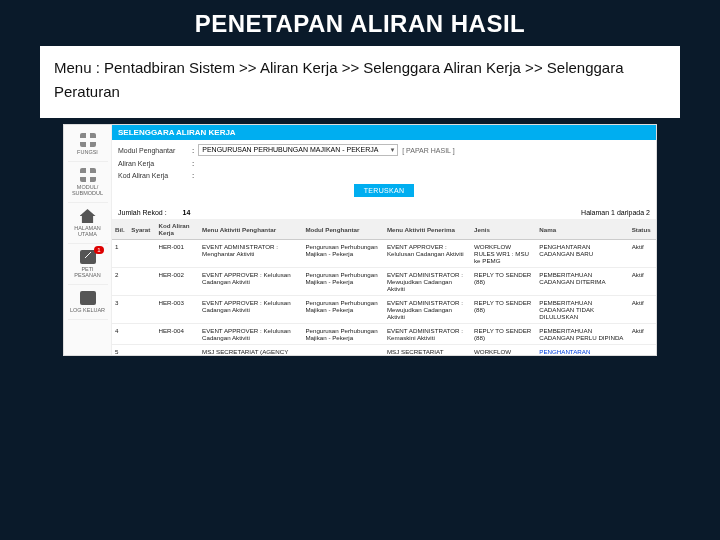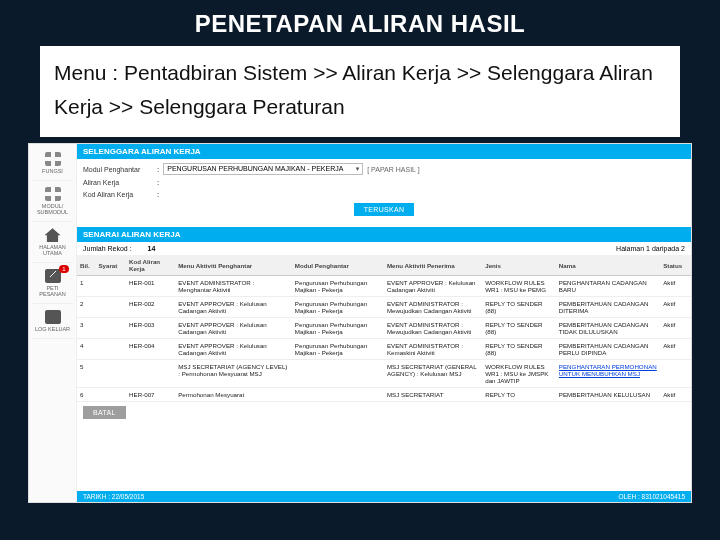--- a/index.html
+++ b/index.html
@@ -16,31 +16,31 @@
     font-size: 24px;
     font-weight: bold;
     text-align: center;
     padding: 10px 0 8px;
     letter-spacing: 0.5px;
   }
   .breadcrumb-box {
     background: #fff;
     margin: 0 40px;
     padding: 10px 14px 14px;
-    font-size: 21px;
+    font-size: 15px;
     color: #111;
     line-height: 1.6;
   }
   .app-shot {
     background: #fff;
-    margin: 6px 28px 0;
+    margin: 6px 63px 0;
     display: flex;
     font-size: 8px;
     border: 1px solid #ddd;
-    height: 360px;
+    height: 232px;
     overflow: hidden;
   }
   .sidebar {
     width: 48px;
     background: #fafafa;
     border-right: 1px solid #eee;
     display: flex;
     flex-direction: column;
     align-items: center;
     padding-top: 4px;
@@ -239,21 +239,20 @@
       </div>
       <div class="frow">
         <div class="flabel">Kod Aliran Kerja</div>
         <span>:</span>
       </div>
       <div class="frow" style="justify-content:center;margin-top:4px;">
         <button class="btn">TERUSKAN</button>
       </div>
     </div>
 
-    <div class="section-title">SENARAI ALIRAN KERJA</div>
 
     <div class="meta-row">
       <div>
         <span>Jumlah Rekod :</span>
         <b style="margin-left:14px">14</b>
       </div>
       <div>Halaman 1 daripada 2</div>
     </div>
 
     <table>

